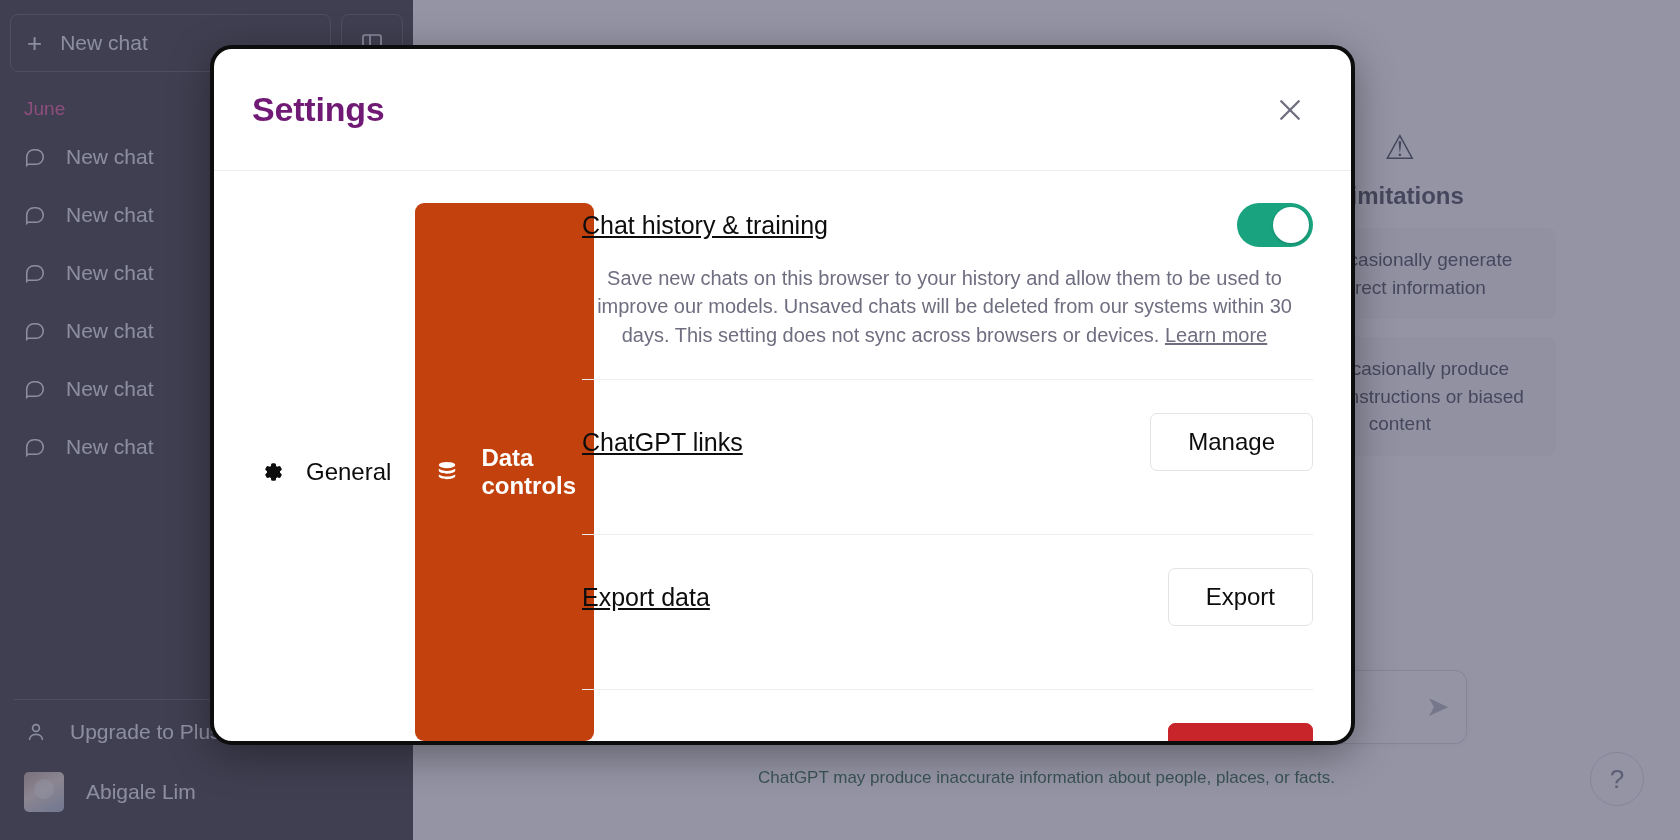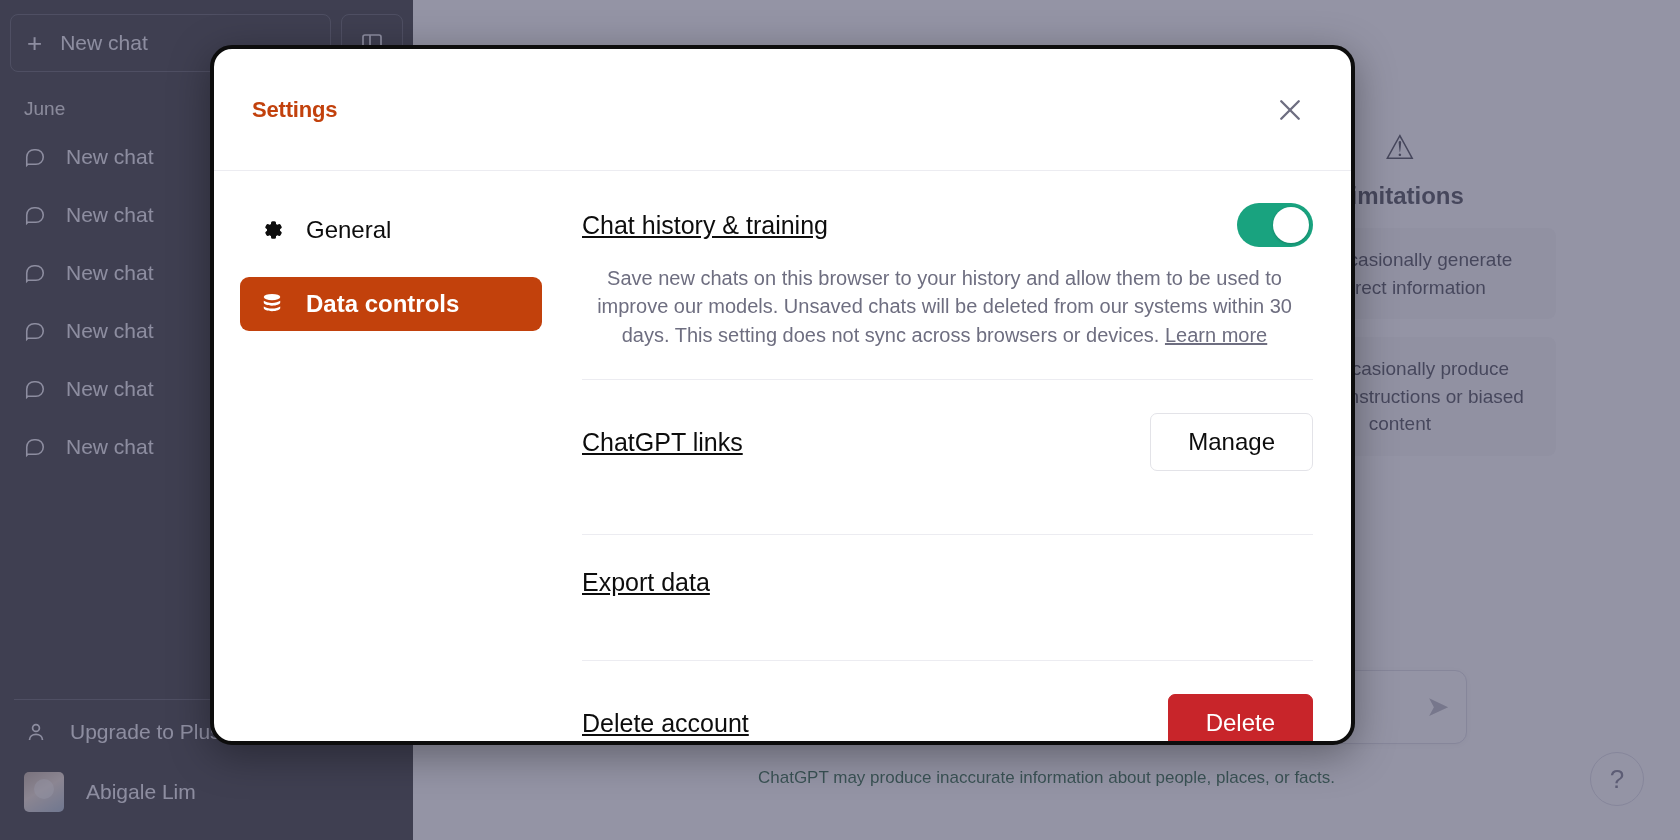--- a/index.html
+++ b/index.html
@@ -58,21 +58,21 @@
     width: 62px; height: 58px;
     border: 1px solid #4b4b52;
     border-radius: 8px;
     display: flex;
     align-items: center;
     justify-content: center;
   }
 
   .bg-section-label {
     font-size: 19px;
-    color: #e5e5e5;
+    color: #ec4899;
     padding: 26px 14px 8px;
   }
 
   .bg-chat-item {
     display: flex;
     align-items: center;
     gap: 20px;
     padding: 17px 14px;
     border-radius: 8px;
     white-space: nowrap;
@@ -236,23 +236,23 @@
   #modal-header {
     height: 122px;
     flex: none;
     display: flex;
     align-items: center;
     padding: 0 38px 0 38px;
     border-bottom: 1px solid #ececf1;
   }
 
   #modal-title {
-    font-size: 22px;
+    font-size: 34px;
     font-weight: 700;
-    color: #c2410c;
+    color: #701a75;
     letter-spacing: -.2px;
   }
 
   #close-button {
     margin-left: auto;
     width: 46px; height: 46px;
     display: flex;
     align-items: center;
     justify-content: center;
     border: none;
@@ -266,22 +266,21 @@
     display: flex;
     padding: 30px 38px 0 26px;
     gap: 40px;
     overflow: hidden;
   }
 
   #settings-nav {
     width: 302px;
     flex: none;
     display: flex;
-    flex-direction: column;
-    gap: 20px;
+    gap: 6px;
     padding-top: 2px;
   }
 
   .nav-item {
     display: flex;
     align-items: center;
     gap: 20px;
     padding: 13px 18px;
     border-radius: 9px;
     font-size: 24px;
@@ -550,20 +549,21 @@
 
       <div class="panel-row spaced-row">
         <div class="row-label">ChatGPT links</div>
         <button class="btn btn-outline">Manage</button>
       </div>
 
       <div class="divider"></div>
 
       <div class="panel-row spaced-row">
         <div class="row-label">Export data</div>
+        <button class="btn btn-outline">Export</button>
       </div>
 
       <div class="divider"></div>
 
       <div class="panel-row spaced-row">
         <div class="row-label">Delete account</div>
         <button class="btn btn-danger">Delete</button>
       </div>
 
     </section>

